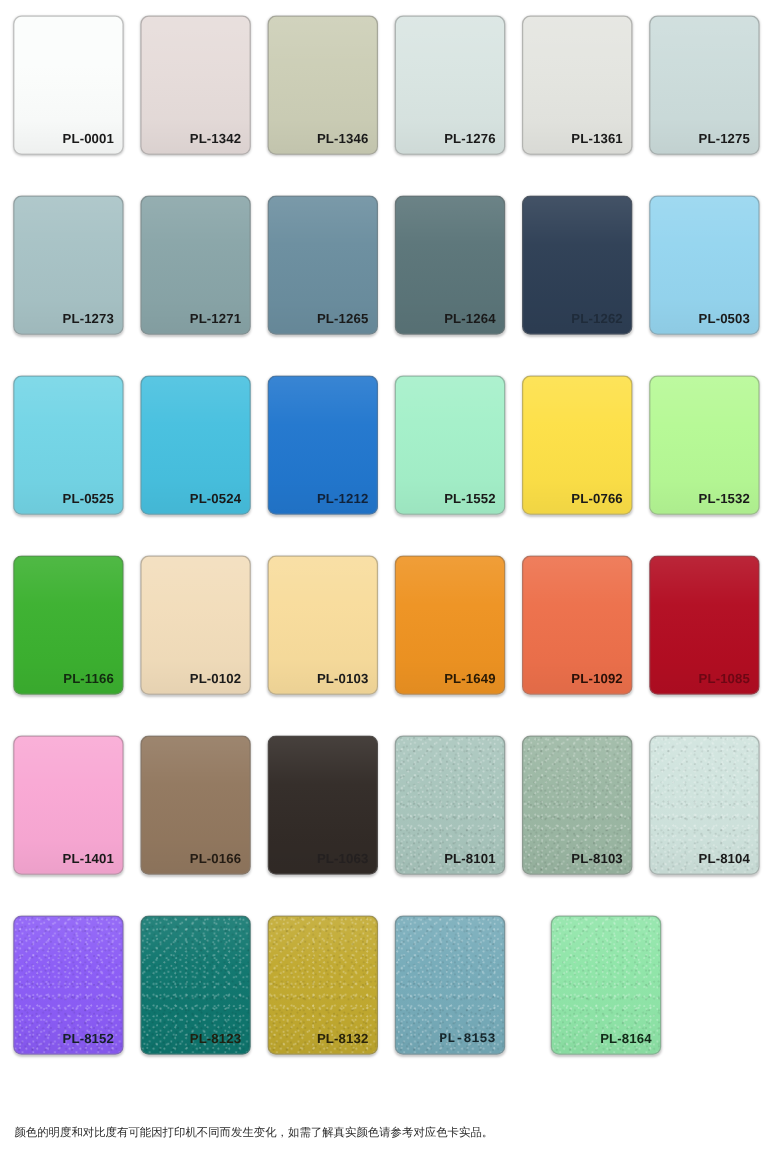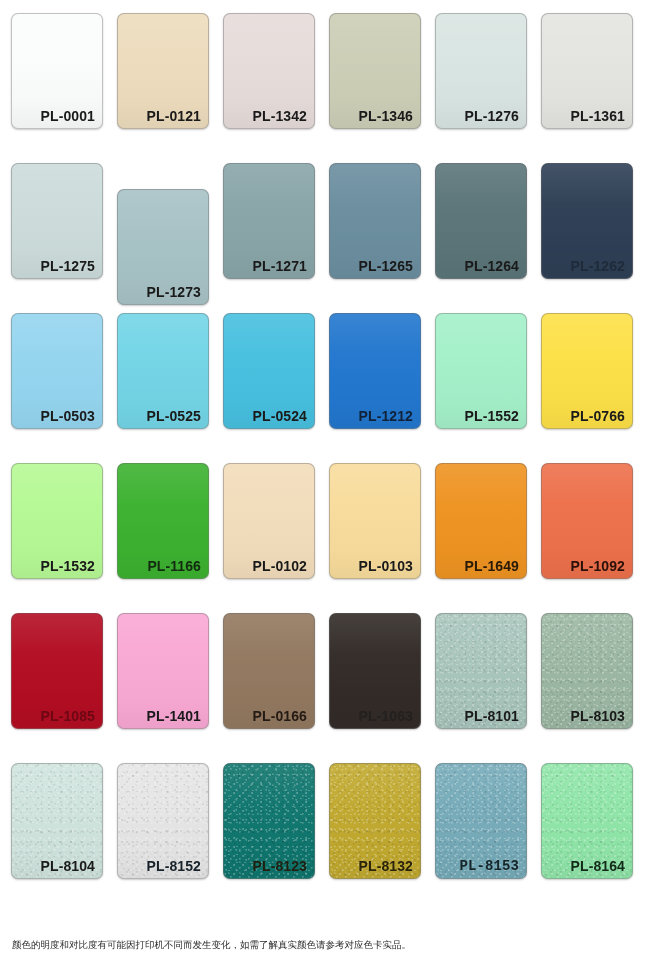--- a/index.html
+++ b/index.html
@@ -77,21 +77,21 @@
       radial-gradient(circle at 44% 93%, rgba(255,255,255,0.40) 0.6px, transparent 1.1px),
       radial-gradient(circle at 91% 79%, rgba(0,0,0,0.15) 0.6px, transparent 1.1px);
     background-size: 9px 9px, 11px 11px, 8px 8px, 13px 13px, 10px 10px,
                      12px 12px, 9px 9px, 14px 14px, 11px 11px, 10px 10px;
   }
 
   .swatch-code {
     position: absolute;
     right: 7px;
     bottom: 5px;
-    font-size: 14px;
+    font-size: 11px;
     font-weight: bold;
     letter-spacing: 0.1px;
     line-height: 13px;
     white-space: nowrap;
     z-index: 3;
   }
 
   #footer-note {
     position: absolute;
     left: 12px;
@@ -104,39 +104,36 @@
   }
 </style>
 </head>
 <body>
 
 <div id="swatch-sheet">
   <div class="swatch-grid">
       <div class="swatch" style="background: rgb(251, 253, 252);">
         <span class="swatch-code" style="color: rgb(26, 26, 26);">PL-0001</span>
       </div>
-      <div class="swatch" style="background: rgb(237, 220, 189);">
-        <span class="swatch-code" style="color: rgb(26, 26, 26);">PL-0121</span>
-      </div>
       <div class="swatch" style="background: rgb(230, 220, 218);">
         <span class="swatch-code" style="color: rgb(26, 26, 26);">PL-1342</span>
       </div>
       <div class="swatch" style="background: rgb(204, 206, 182);">
         <span class="swatch-code" style="color: rgb(26, 26, 26);">PL-1346</span>
       </div>
       <div class="swatch" style="background: rgb(217, 229, 226);">
         <span class="swatch-code" style="color: rgb(26, 26, 26);">PL-1276</span>
       </div>
       <div class="swatch" style="background: rgb(228, 229, 224);">
         <span class="swatch-code" style="color: rgb(26, 26, 26);">PL-1361</span>
       </div>
       <div class="swatch" style="background: rgb(204, 220, 219);">
         <span class="swatch-code" style="color: rgb(26, 26, 26);">PL-1275</span>
       </div>
-      <div class="swatch" style="background: rgb(167, 194, 197); margin-top: 26px;">
+      <div class="swatch" style="background: rgb(167, 194, 197);">
         <span class="swatch-code" style="color: rgb(26, 26, 26);">PL-1273</span>
       </div>
       <div class="swatch" style="background: rgb(137, 165, 168);">
         <span class="swatch-code" style="color: rgb(26, 26, 26);">PL-1271</span>
       </div>
       <div class="swatch" style="background: rgb(107, 142, 159);">
         <span class="swatch-code" style="color: rgb(26, 26, 26);">PL-1265</span>
       </div>
       <div class="swatch" style="background: rgb(91, 117, 121);">
         <span class="swatch-code" style="color: rgb(26, 26, 26);">PL-1264</span>
@@ -194,30 +191,30 @@
       </div>
       <div class="swatch metallic" style="background: rgb(168, 197, 188);">
         <span class="swatch-code" style="color: rgb(26, 26, 26);">PL-8101</span>
       </div>
       <div class="swatch metallic" style="background: rgb(155, 183, 163);">
         <span class="swatch-code" style="color: rgb(26, 26, 26);">PL-8103</span>
       </div>
       <div class="swatch metallic" style="background: rgb(207, 227, 221);">
         <span class="swatch-code" style="color: rgb(26, 26, 26);">PL-8104</span>
       </div>
-      <div class="swatch metallic" style="background: #e5e5e5;">
+      <div class="swatch metallic" style="background: #8b5cf6;">
         <span class="swatch-code" style="color: rgb(22, 33, 42);">PL-8152</span>
       </div>
       <div class="swatch metallic" style="background: #0f766e;">
         <span class="swatch-code" style="color: rgb(31, 32, 16);">PL-8123</span>
       </div>
       <div class="swatch metallic" style="background: rgb(193, 169, 47);">
         <span class="swatch-code" style="color: rgb(42, 36, 10);">PL-8132</span>
       </div>
       <div class="swatch metallic" style="background: rgb(118, 171, 185);">
         <span class="swatch-code" style="color: rgb(22, 38, 43); font-family: Liberation Mono, monospace;">PL-8153</span>
       </div>
-      <div class="swatch metallic" style="background: rgb(143, 229, 168);">
+      <div class="swatch metallic" style="background: rgb(143, 229, 168); margin-left: 24px;">
         <span class="swatch-code" style="color: rgb(18, 42, 24);">PL-8164</span>
       </div>
     </div>
   <div id="footer-note">颜色的明度和对比度有可能因打印机不同而发生变化，如需了解真实颜色请参考对应色卡实品。</div>
 </div>
 
 </body></html>

